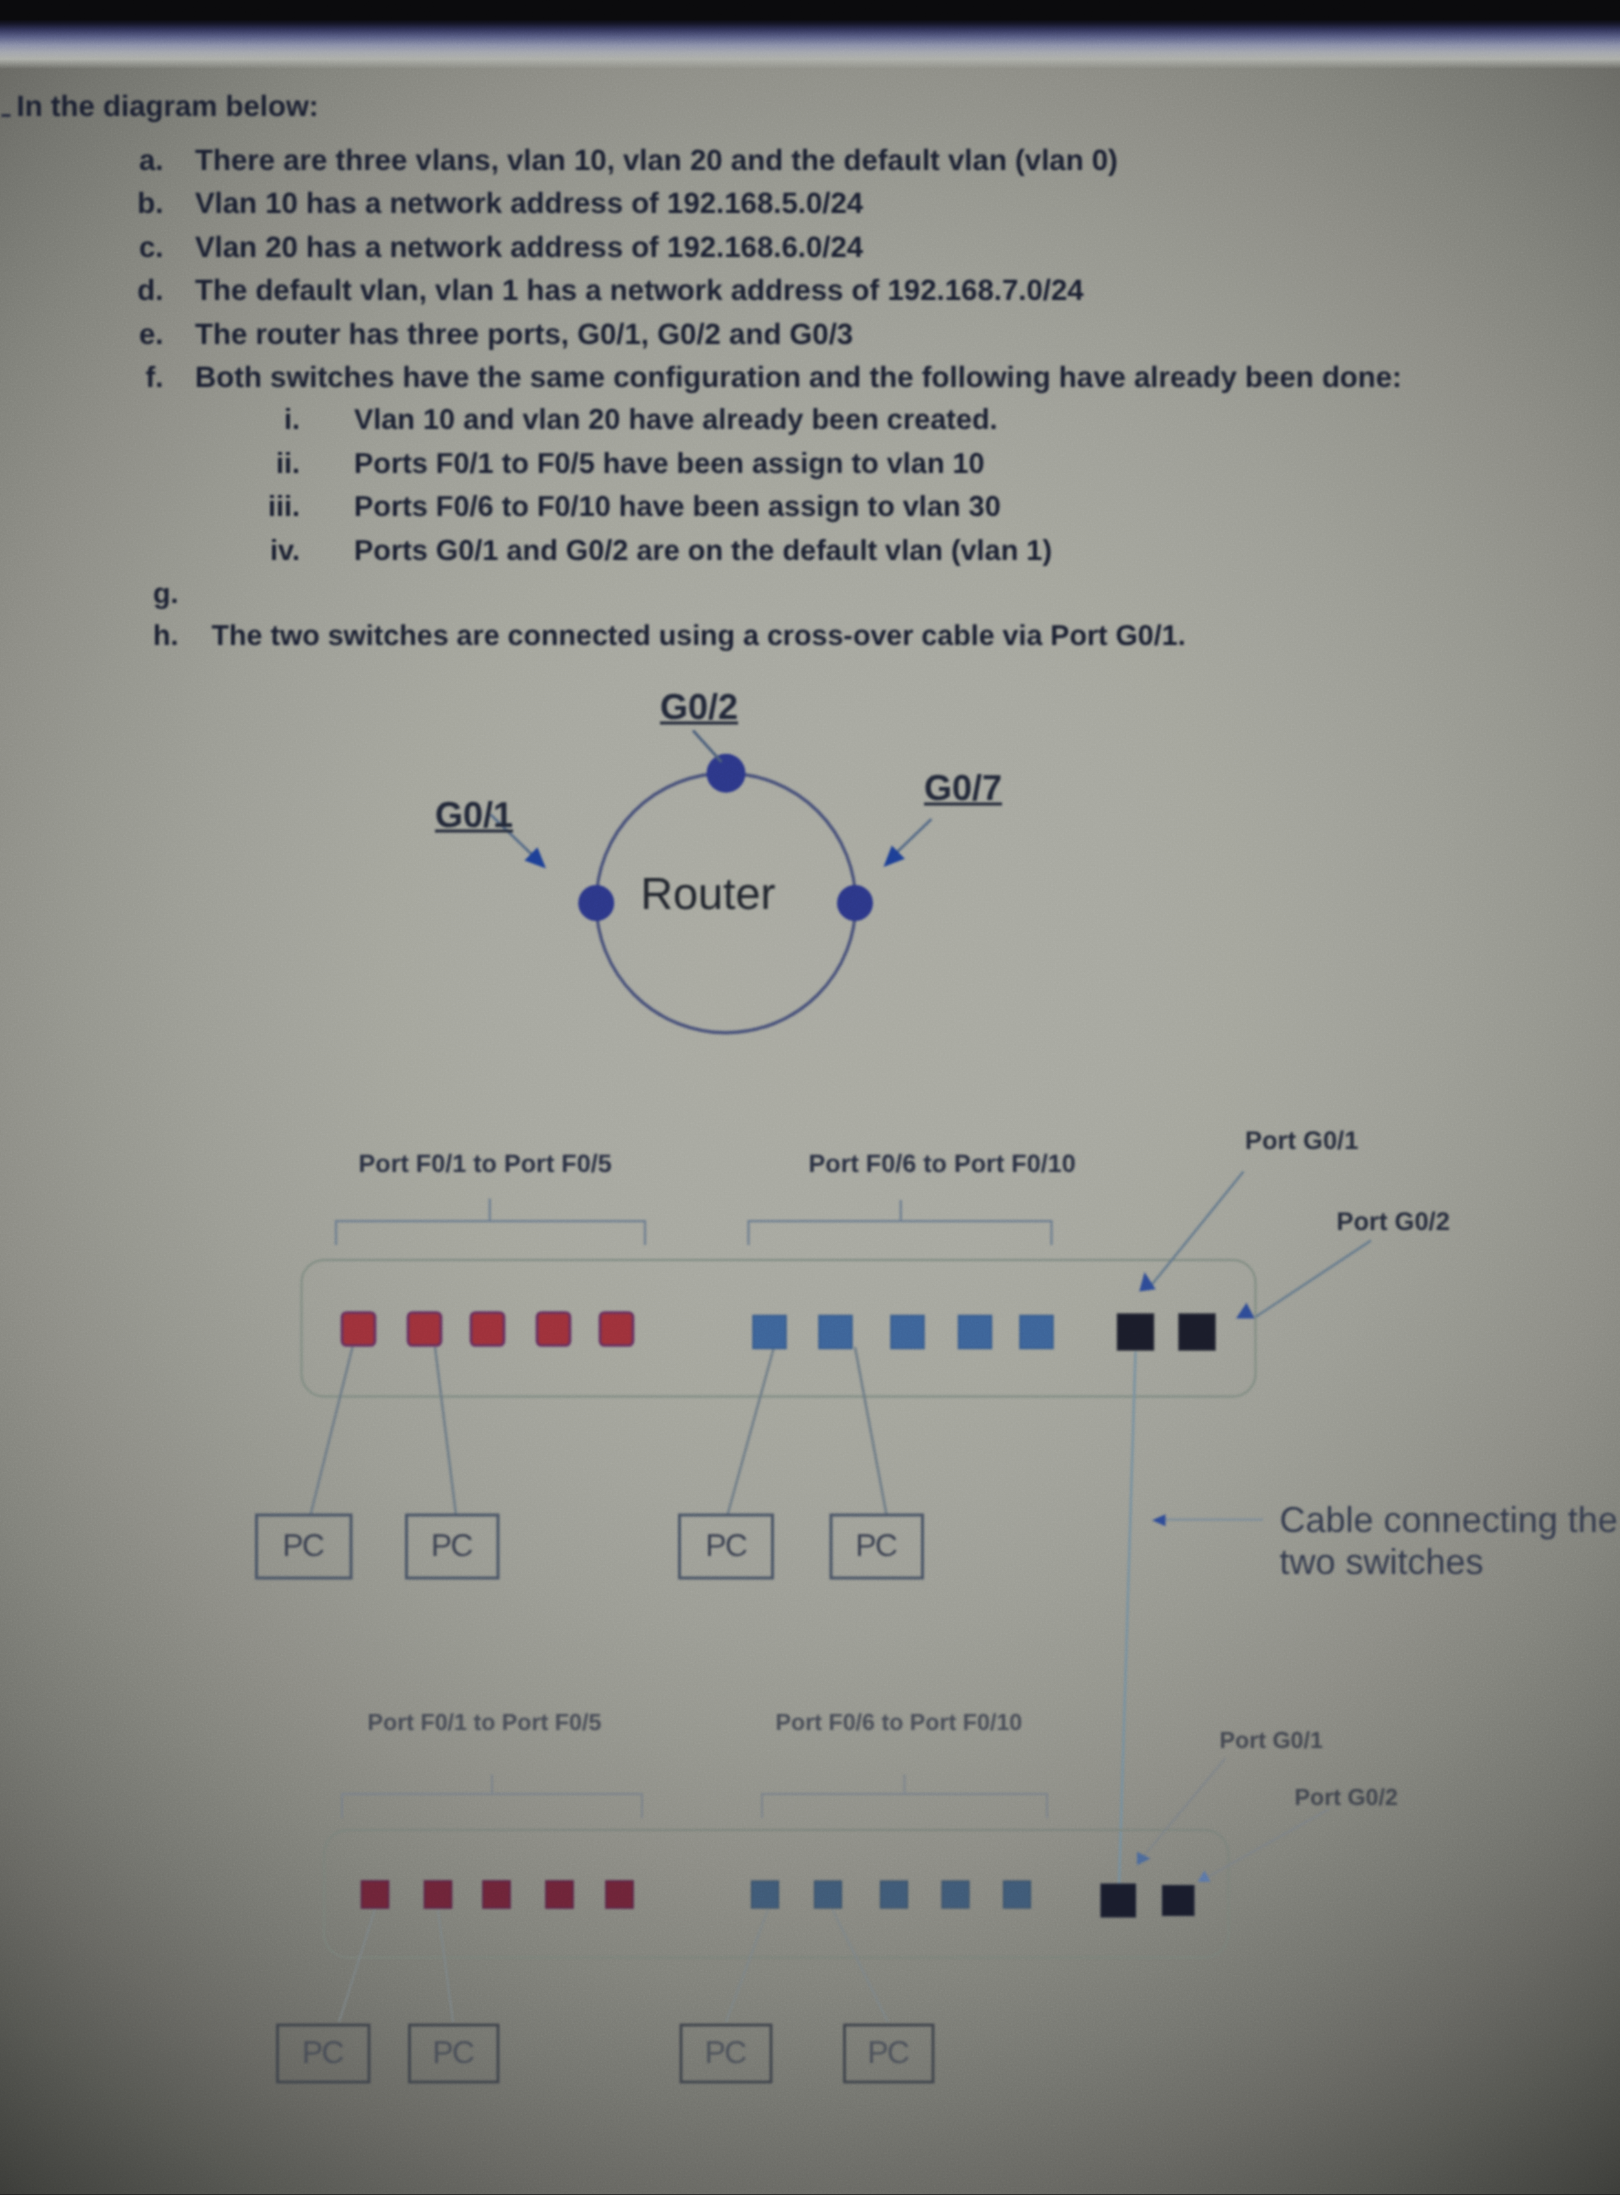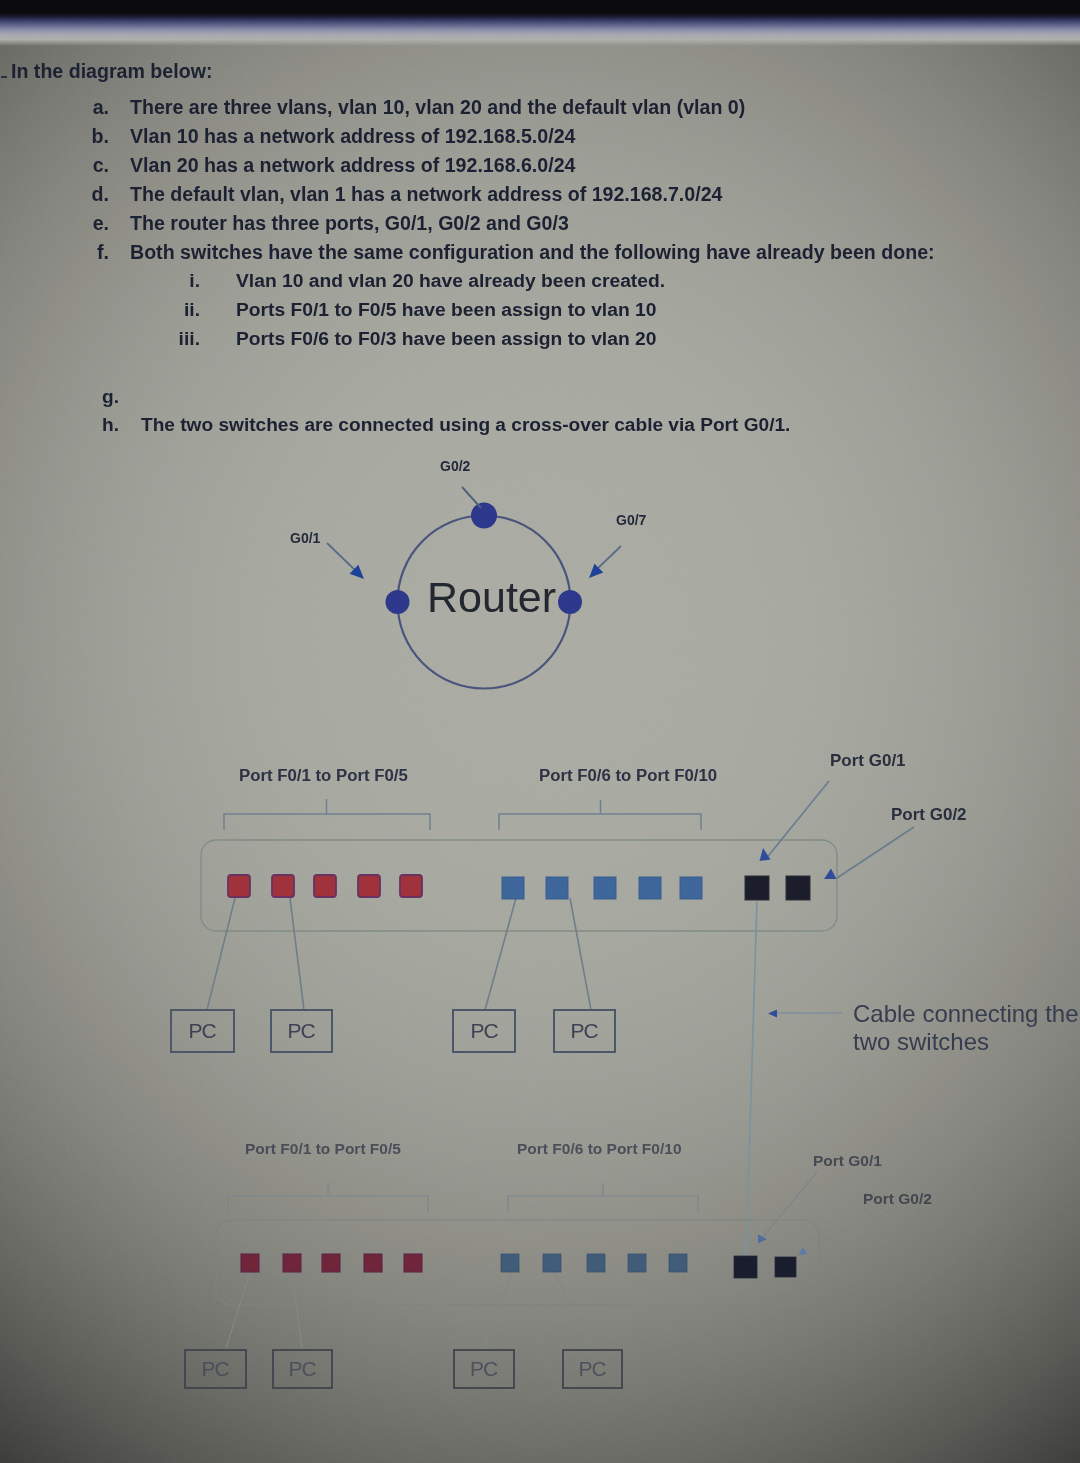--- a/index.html
+++ b/index.html
@@ -18,22 +18,22 @@
   .intro{left:11px;top:60px;font-size:19.6px;}
   .li{position:absolute;left:0;width:1080px;height:24px;white-space:nowrap;}
   .li .mk{position:absolute;left:60px;width:49px;text-align:right;}
   .li .bd{position:absolute;left:130px;}
   .li.sub{font-size:19.25px;}
   .li.sub .mk{left:148px;width:52px;}
   .li.sub .bd{left:236px;}
   #diagram{position:absolute;left:0;top:0;width:1080px;height:1463px;filter:blur(0.55px);}
   #dsvg{position:absolute;left:0;top:0;}
   .dlabel{position:absolute;color:#272d3c;font-weight:bold;white-space:nowrap;font-size:17px;}
-  .rlabel{position:absolute;color:#222838;font-weight:bold;white-space:nowrap;font-size:14px;}
-  .router-title{position:absolute;left:427px;top:580px;font-size:43px;color:#22262e;line-height:34px;
+  .rlabel{position:absolute;color:#222838;font-weight:bold;white-space:nowrap;font-size:24px;text-decoration:underline;}
+  .router-title{position:absolute;left:427px;top:580px;font-size:30px;color:#22262e;line-height:34px;
     font-family:"Liberation Sans",sans-serif;white-space:nowrap;display:inline-block;}
   .slabel{position:absolute;color:#2b3142;font-weight:bold;white-space:nowrap;font-size:16.8px;}
   .pctext{position:absolute;width:63px;height:42px;line-height:42px;text-align:center;
     color:#3a4050;font-size:21px;font-family:"Liberation Sans",sans-serif;letter-spacing:-1px;text-indent:-1px;border-radius:13px;}
   .cnote{position:absolute;left:853px;top:1000px;color:#343b4d;font-size:24px;line-height:28px;
     font-family:"Liberation Sans",sans-serif;white-space:nowrap;}
   .s2{opacity:0.72;}
   .s2.slabel{font-size:15.5px;}
   .s2.dlabel{font-size:15.5px;}
   .li.g2{font-size:19.1px;}
@@ -79,21 +79,25 @@
     <div class="li sub" style="top:270px">
       <span class="mk">i.</span>
       <span class="bd">Vlan 10 and vlan 20 have already been created.</span>
     </div>
     <div class="li sub" style="top:299px">
       <span class="mk">ii.</span>
       <span class="bd">Ports F0/1 to F0/5 have been assign to vlan 10</span>
     </div>
     <div class="li sub" style="top:328px">
       <span class="mk">iii.</span>
-      <span class="bd">Ports F0/6 to F0/3 have been assign to vlan 20</span>
+      <span class="bd">Ports F0/6 to F0/10 have been assign to vlan 30</span>
+    </div>
+    <div class="li sub" style="top:357px">
+      <span class="mk">iv.</span>
+      <span class="bd">Ports G0/1 and G0/2 are on the default vlan (vlan 1)</span>
     </div>
 
     <div class="li g2" style="top:386px">
       <span class="mk">g.</span>
     </div>
     <div class="li g2" style="top:414px">
       <span class="mk">h.</span>
       <span class="bd">The two switches are connected using a cross-over cable via Port G0/1.</span>
     </div>
   </div>

